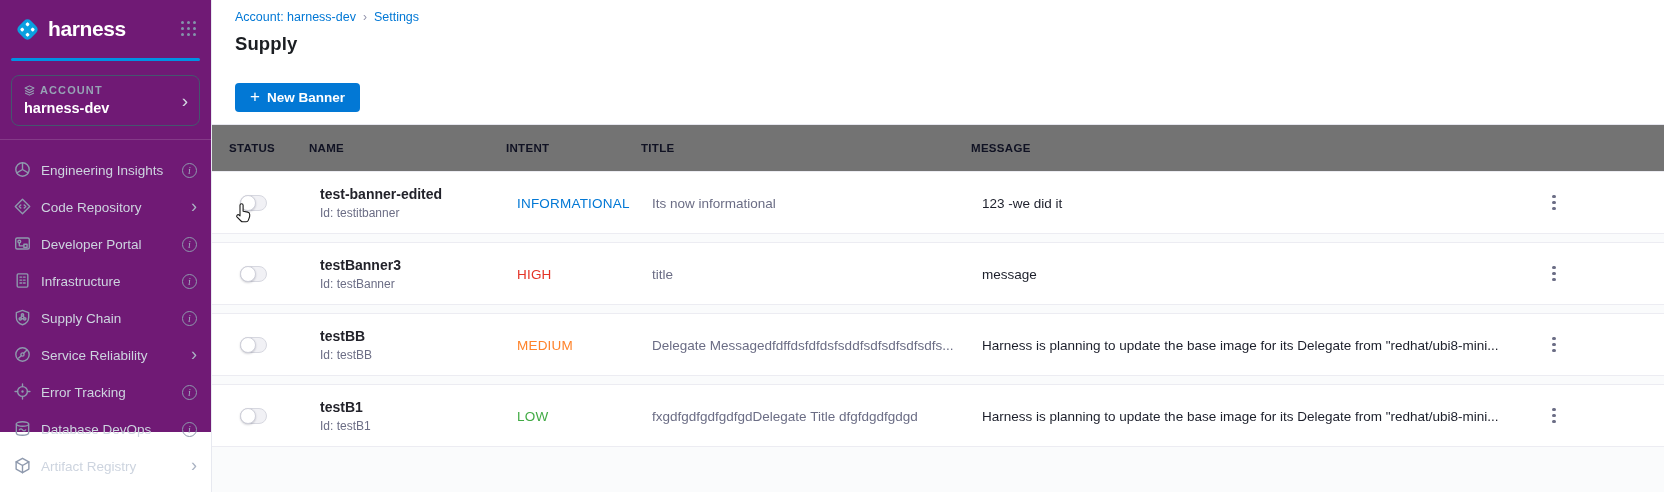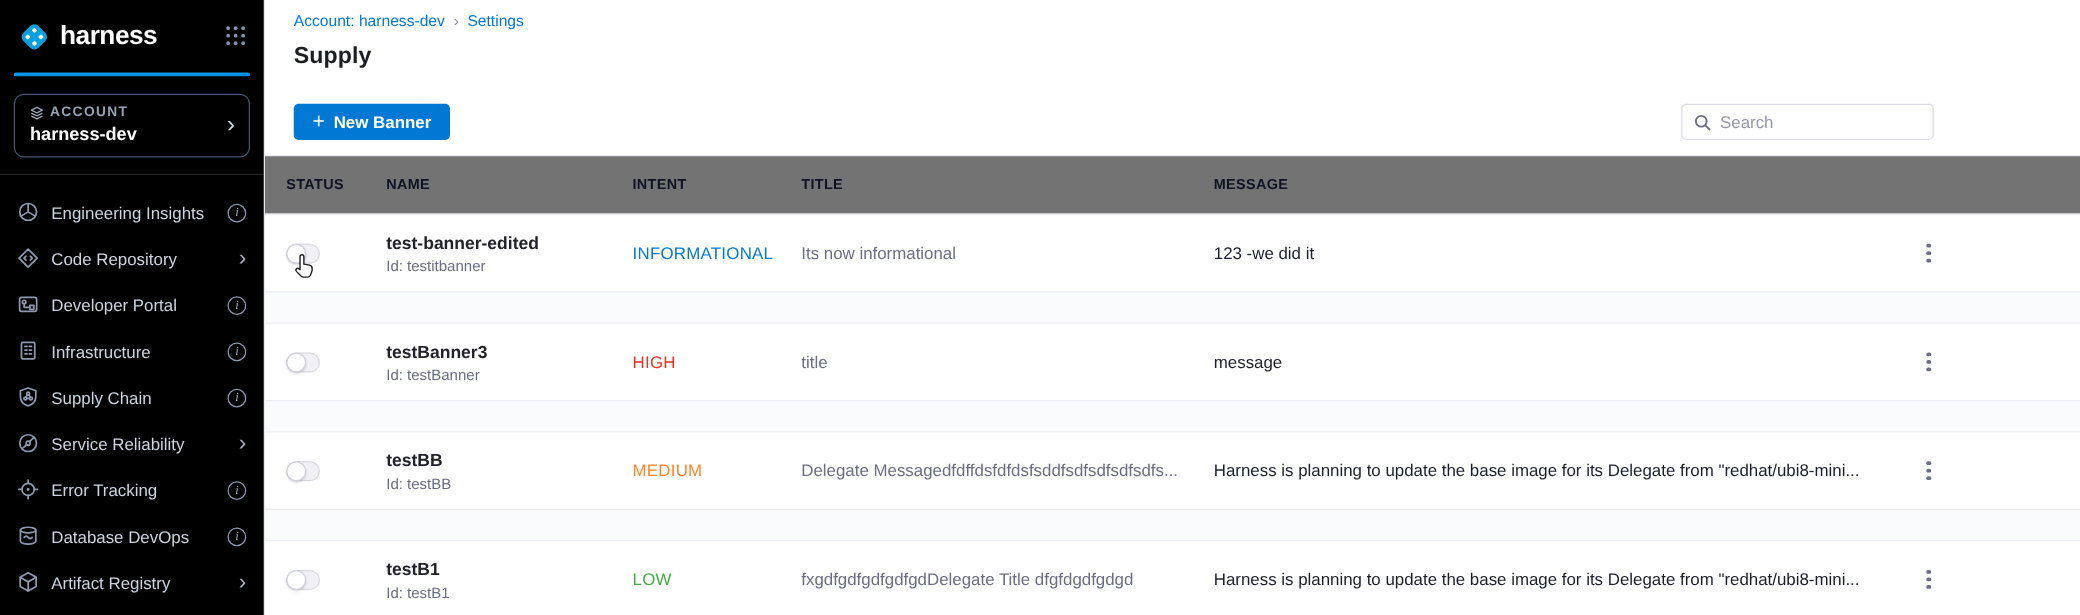--- a/index.html
+++ b/index.html
@@ -1,20 +1,20 @@
 <!DOCTYPE html>
 <html><head>
 <meta charset="utf-8">
 <style>
   * { margin:0; padding:0; box-sizing:border-box; }
   html,body { width:1664px; height:492px; overflow:hidden; }
   body { font-family:"Liberation Sans", sans-serif; background:#fff; position:relative; }
 
   
-  .sidebar { position:absolute; left:0; top:0; width:211px; height:492px; background:#000000; z-index:2; }
+  .sidebar { position:absolute; left:0; top:0; width:211px; height:432px; background:#701a75; z-index:2; }
   .logo-row { height:58px; display:flex; align-items:center; padding:0 14px; gap:7px; }
   .brand-text { color:#fff; font-size:21px; font-weight:700; letter-spacing:-0.4px; }
   .grid-icon { margin-left:auto; display:grid; grid-template-columns:repeat(3,4px); grid-auto-rows:4px; gap:2px; cursor:pointer; }
   .grid-icon i { width:3px; height:3px; border-radius:50%; background:#8494ab; }
   .blue-rule { height:3px; margin:0 11px; background:#0092e4; border-radius:2px; }
   .account-box { margin:14px 11px 0; border:1px solid #45566e; border-radius:8px; padding:8px 12px 9px; position:relative; cursor:pointer; }
   .account-label-row { display:flex; align-items:center; gap:5px; color:#97a3b5; font-size:11px; font-weight:700; letter-spacing:1.1px; }
   .account-name { color:#fff; font-size:14.5px; font-weight:600; margin-top:4px; }
   .account-chevron { position:absolute; right:11px; top:50%; transform:translateY(-54%); color:#d4dae3; font-size:19px; line-height:1; }
   .sidebar-divider { margin-top:13px; border-top:1px solid rgba(255,255,255,0.14); }
@@ -45,21 +45,21 @@
   .table { position:absolute; left:0; top:124px; width:1453px; border-top:1px solid #e6e6ee; }
   .thead { height:46px; display:flex; align-items:center; padding-left:17px; background:#737373; }
   .th { font-size:11.5px; font-weight:700; color:#101223; letter-spacing:0.3px; }
   .col-status { width:80px; flex:none; }
   .col-name { width:197px; flex:none; }
   .col-intent { width:135px; flex:none; }
   .col-title { width:330px; flex:none; padding-right:14px; overflow:hidden; white-space:nowrap; }
   .col-message { width:548px; flex:none; padding-right:10px; overflow:hidden; white-space:nowrap; }
   .col-actions { flex:1; display:flex; justify-content:flex-start; padding-left:17px; }
   .tbody { background:#fafbfc; }
-  .row { height:63px; background:#fff; display:flex; align-items:center; padding-left:17px; border-top:1px solid #ececf2; border-bottom:1px solid #ececf2; margin-bottom:24px; }
+  .row { height:63px; background:#fff; display:flex; align-items:center; padding-left:28px; border-top:1px solid #ececf2; border-bottom:1px solid #ececf2; margin-bottom:8px; }
   .row:last-of-type { margin-bottom:0; }
   .table-footer { height:45px; background:#fafbfc; }
 
   .toggle { width:27px; height:16px; border-radius:9px; background:#f1f1f5; border:1px solid #d7d8e0; position:relative; cursor:pointer; }
   .toggle .knob { position:absolute; left:-1px; top:-1px; width:16px; height:16px; border-radius:50%; background:#fff; border:1px solid #cfd0da; box-shadow:0 1px 2px rgba(40,41,61,0.2); }
   .banner-name { font-size:14px; font-weight:700; color:#22222a; }
   .banner-id { font-size:12px; color:#6b6d85; margin-top:4px; }
   .intent { font-size:13.5px; font-weight:500; letter-spacing:0.2px; }
   .title-text { font-size:13.5px; color:#6b6d85; }
   .message-text { font-size:13.5px; color:#1c1f2b; }
@@ -230,27 +230,20 @@
     <a class="crumb-link">Settings</a>
   </div>
 
   <div class="page-title">Supply</div>
 
   <button class="new-banner-btn">
     <span class="plus">+</span>
     <span>New Banner</span>
   </button>
 
-  <div class="search-box">
-    <svg width="14" height="14" viewBox="0 0 14 14">
-      <circle cx="6" cy="6" r="4.3"></circle>
-      <path d="M9.3 9.3 13 13"></path>
-    </svg>
-    <input class="search-input" type="text" placeholder="Search" style="">
-  </div>
 
   <div class="table">
     <div class="thead">
       <div class="th col-status">STATUS</div>
       <div class="th col-name">NAME</div>
       <div class="th col-intent">INTENT</div>
       <div class="th col-title">TITLE</div>
       <div class="th col-message">MESSAGE</div>
       <div class="col-actions"></div>
     </div>

